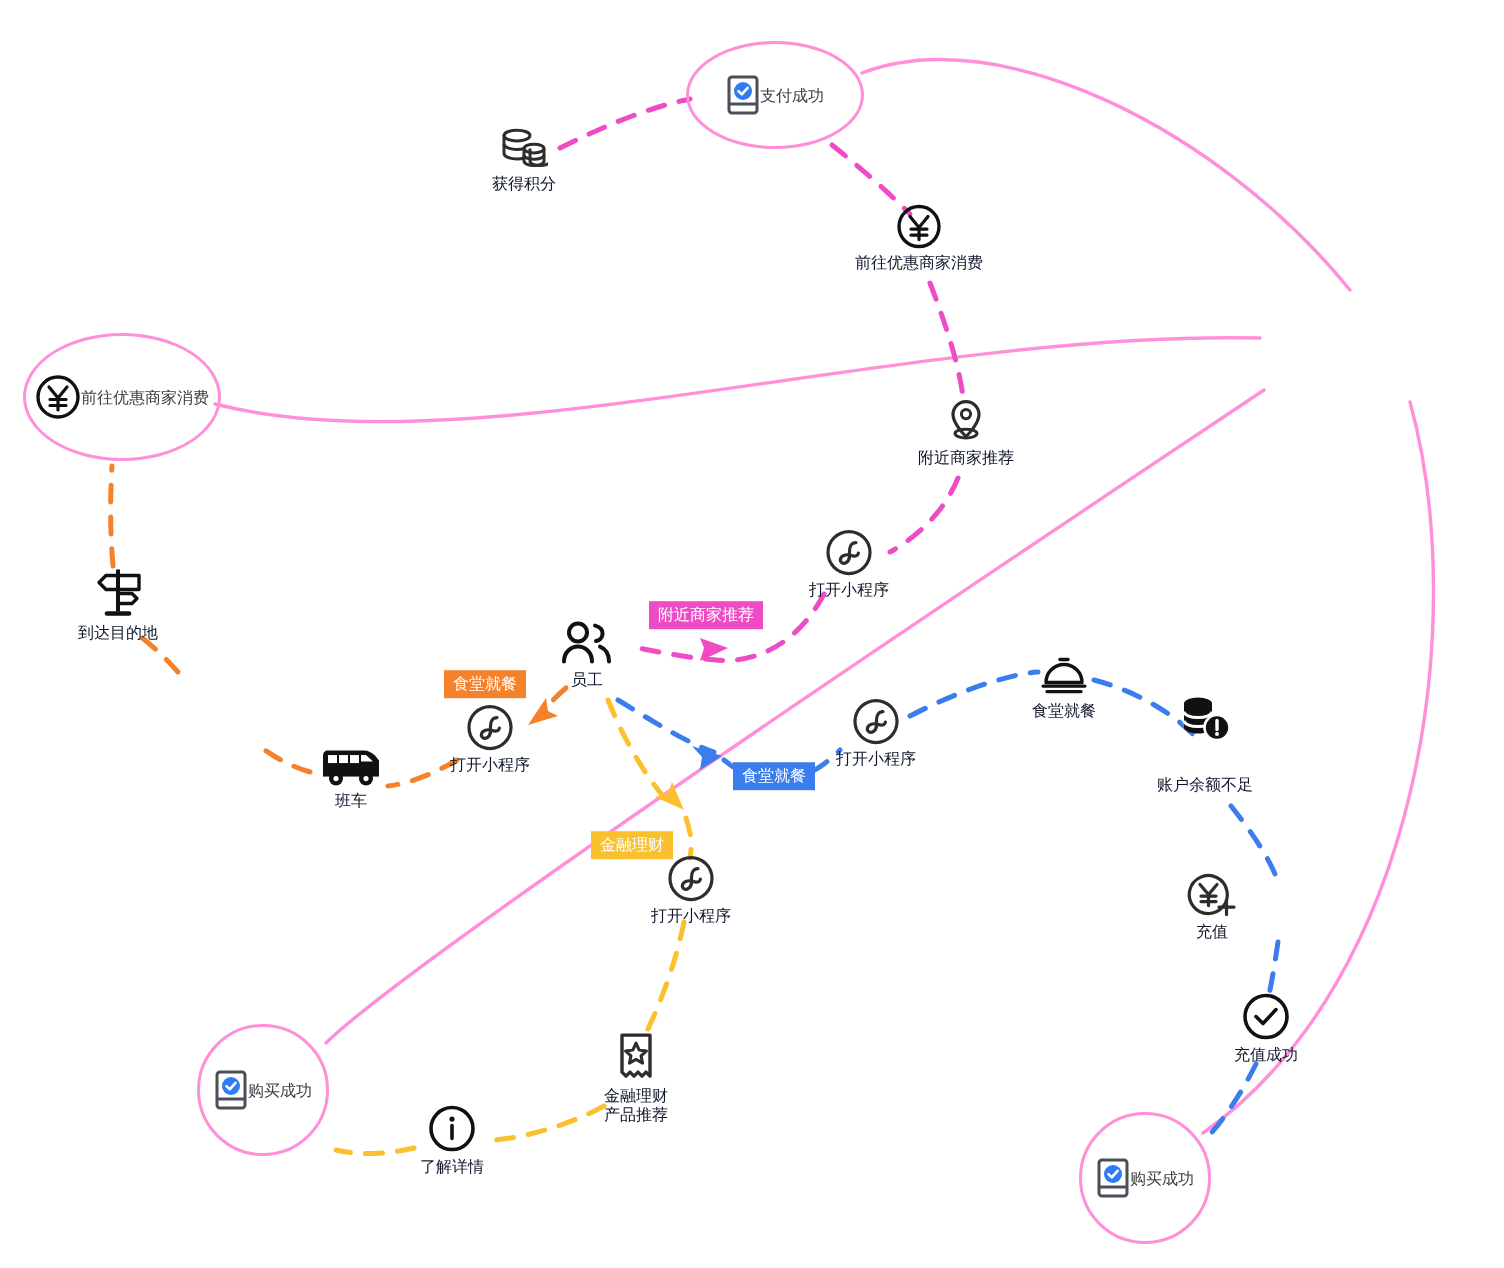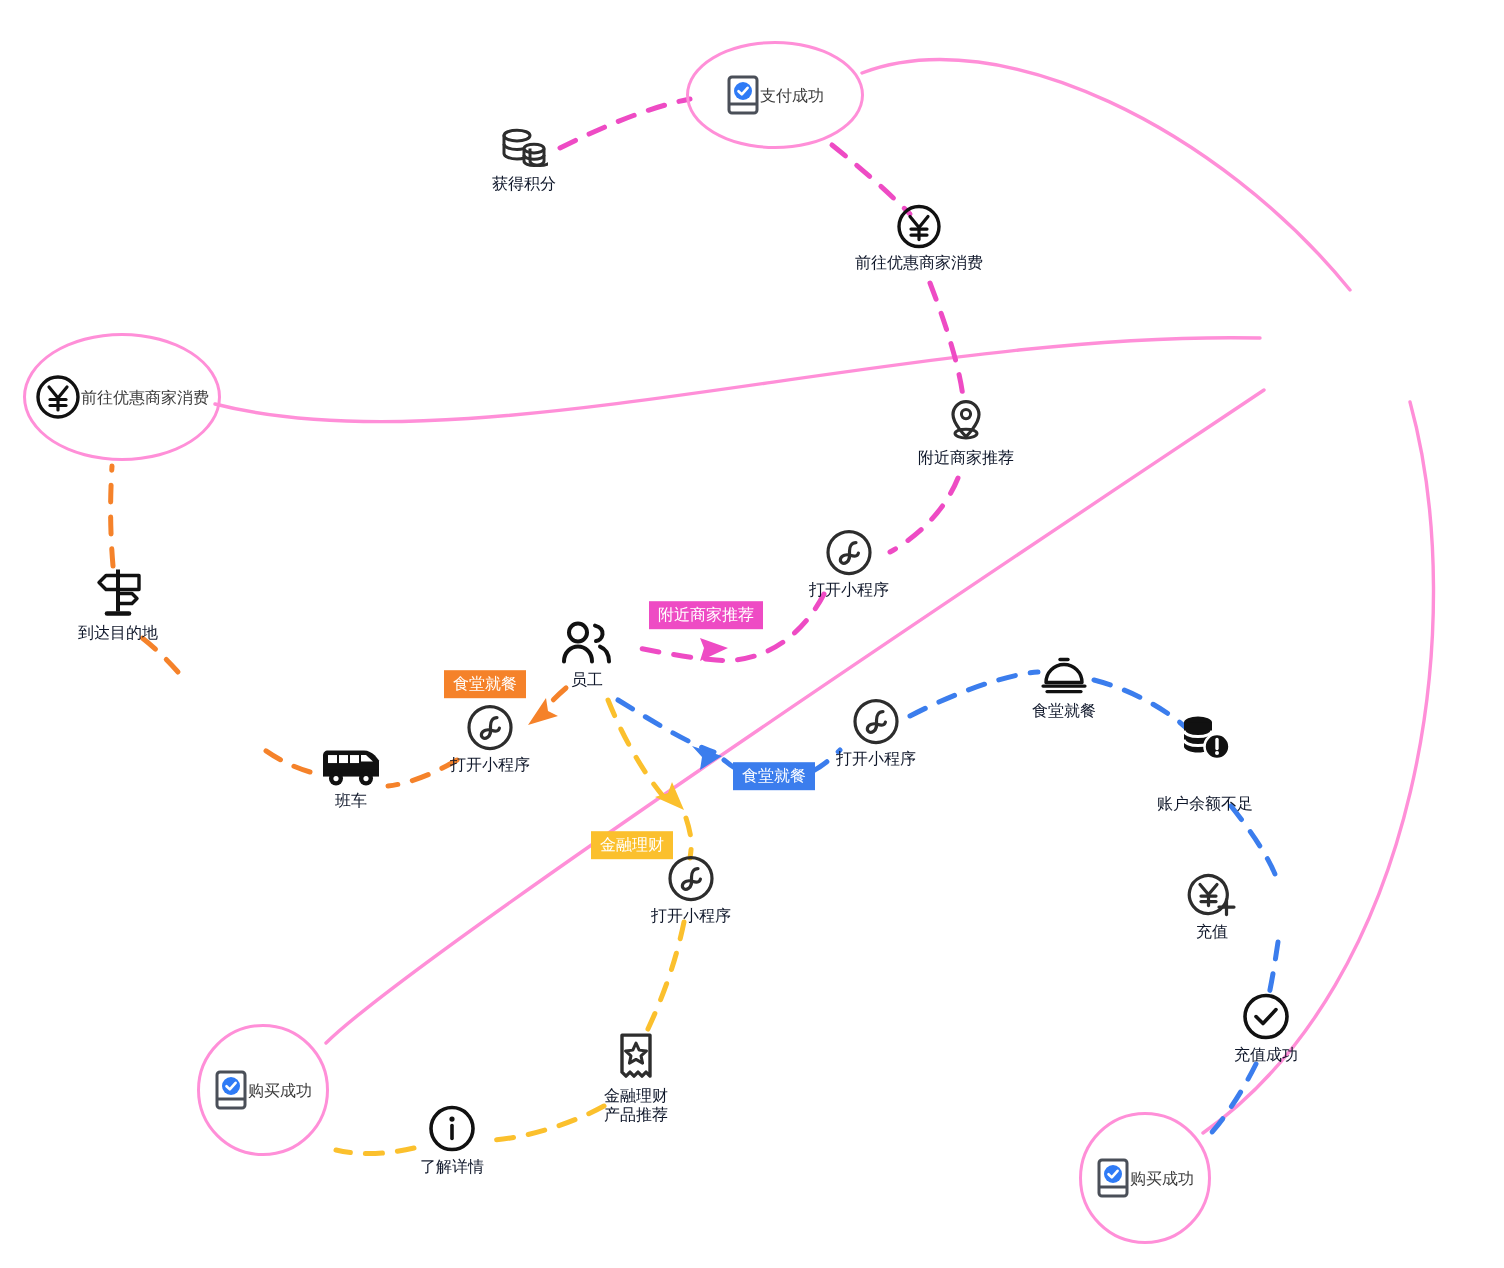--- a/index.html
+++ b/index.html
@@ -217,21 +217,21 @@
       <svg class="icon" width="52" height="42" viewBox="0 0 52 42">
         <line x1="22" y1="4" x2="30" y2="4" stroke="#111" stroke-width="3.4" stroke-linecap="round"></line>
         <path d="M8 27 C8 17 16 9 26 9 C36 9 44 17 44 27 Z" fill="none" stroke="#111" stroke-width="3.4" stroke-linejoin="round"></path>
         <line x1="5" y1="30.5" x2="47" y2="30.5" stroke="#111" stroke-width="3.2" stroke-linecap="round"></line>
         <line x1="9" y1="36" x2="43" y2="36" stroke="#111" stroke-width="3.2" stroke-linecap="round"></line>
       </svg>
     </span>
     <span class="lbl">食堂就餐</span>
   </div>
 
-  <div class="node" style="left:1205px;top:763px;gap:28px;">
+  <div class="node" style="left:1205px;top:744px;gap:28px;">
     <span class="ico">
       <svg class="icon" width="56" height="50" viewBox="0 0 56 50">
         <ellipse cx="21" cy="10" rx="14" ry="6" fill="#111"></ellipse>
         <path d="M7 10 V34 C7 37.3 13.3 40 21 40 C28.7 40 35 37.3 35 34 V10" fill="#111"></path>
         <path d="M7 18 C7 21.3 13.3 24 21 24 C28.7 24 35 21.3 35 18" fill="none" stroke="#fff" stroke-width="3"></path>
         <path d="M7 27 C7 30.3 13.3 33 21 33 C28.7 33 35 30.3 35 27" fill="none" stroke="#fff" stroke-width="3"></path>
         <circle cx="40" cy="34" r="12.5" fill="#111" stroke="#fff" stroke-width="2.6"></circle>
         <line x1="40" y1="27" x2="40" y2="36" stroke="#fff" stroke-width="3.4" stroke-linecap="round"></line>
         <circle cx="40" cy="40.5" r="2" fill="#fff"></circle>
       </svg>

